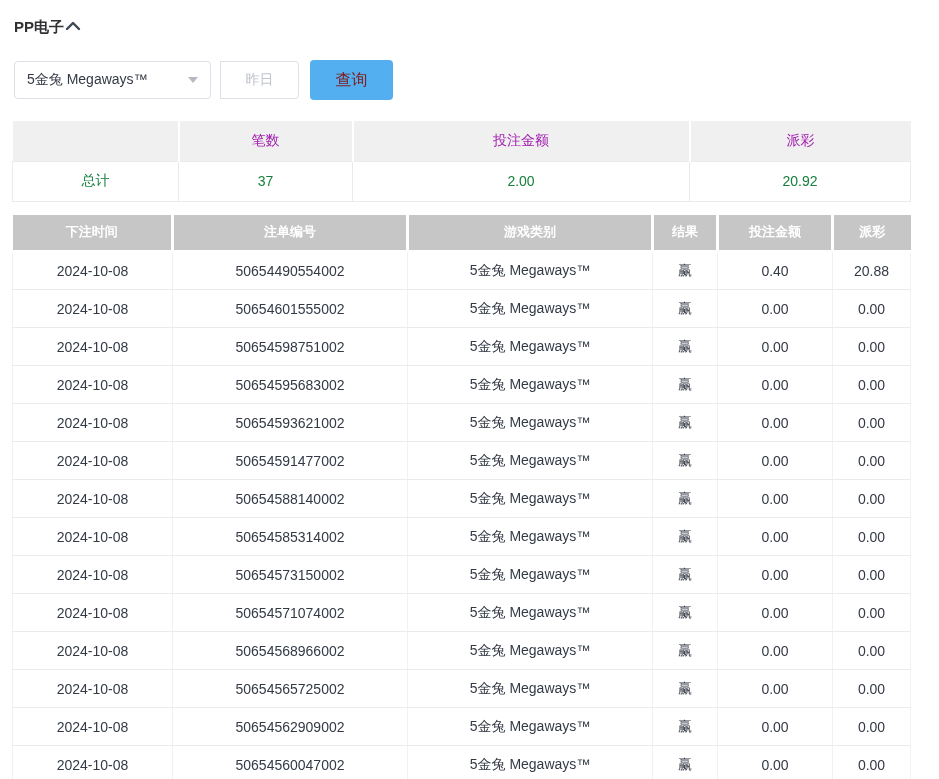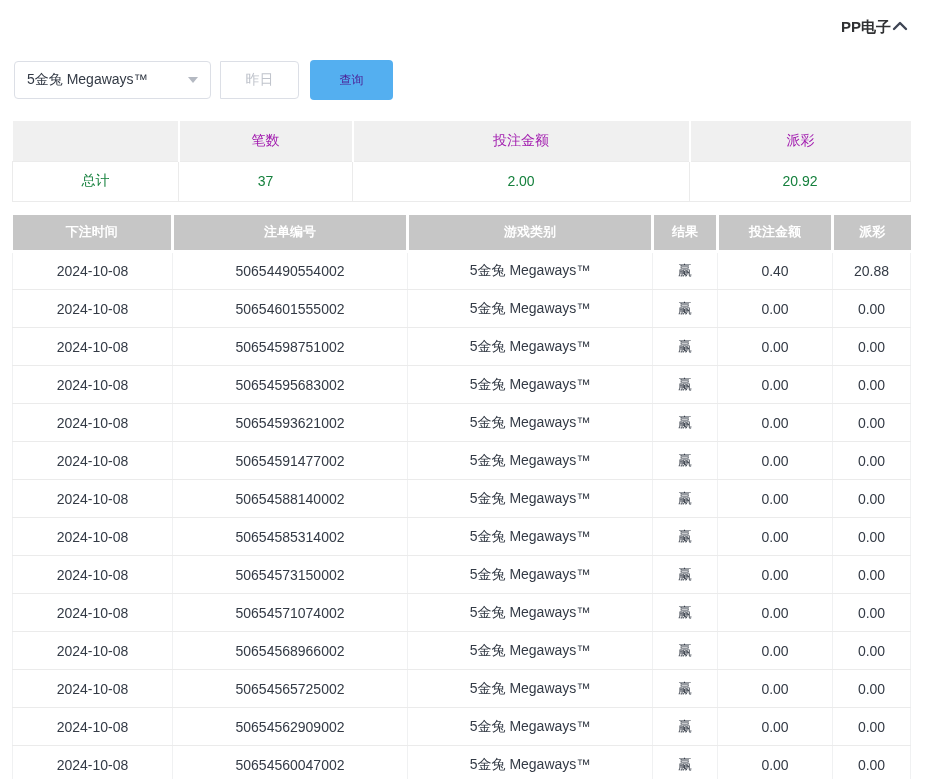--- a/index.html
+++ b/index.html
@@ -7,23 +7,23 @@
   body {
     background: #ffffff;
     font-family: "Liberation Sans", "DejaVu Sans", sans-serif;
     color: #333a45;
     font-size: 14px;
   }
 
   
   .titlebar {
     display: flex;
-    justify-content: flex-end;
+    justify-content: flex-start;
     align-items: center;
-    padding: 15px 30px 0 30px;
+    padding: 15px 30px 0 14px;
     height: 40px;
   }
   .page-title { font-size: 15px; font-weight: 700; color: #303133; }
   .collapse-btn { cursor: pointer; display: flex; align-items: center; background: none; border: none; }
 
   
   .filters {
     display: flex;
     align-items: center;
     margin: 20px 0 0 14px;
@@ -64,23 +64,23 @@
   .qbtn:last-child { border-radius: 0 4px 4px 0; }
   .qbtn.active {
     color: var(--accent, #54aff0);
     border-color: var(--accent, #54aff0);
     position: relative; z-index: 1;
   }
   .query-btn {
     width: 83px; height: 40px;
     margin-left: 11px;
     background: var(--accent, #54aff0);
-    color: #4c1d95;
+    color: #7f1d1d;
     border: none; border-radius: 4px;
-    font-size: 12px; cursor: pointer;
+    font-size: 16px; cursor: pointer;
     font-family: inherit;
   }
 
   
   table { border-collapse: collapse; table-layout: fixed; }
   .summary-table { width: 898px; margin: 21px 0 0 12px; }
   .summary-table th {
     background: #f0f0f0;
     height: 40px;
     font-weight: 400;

